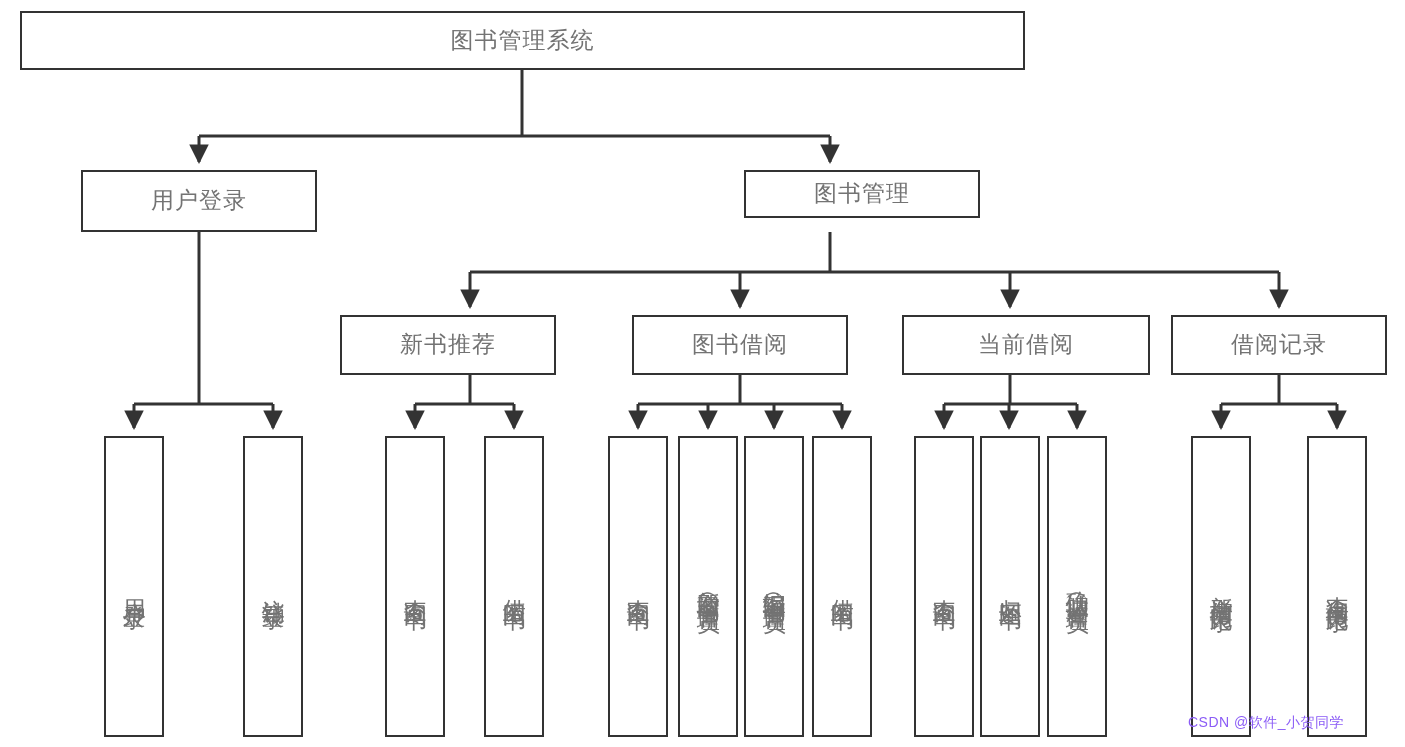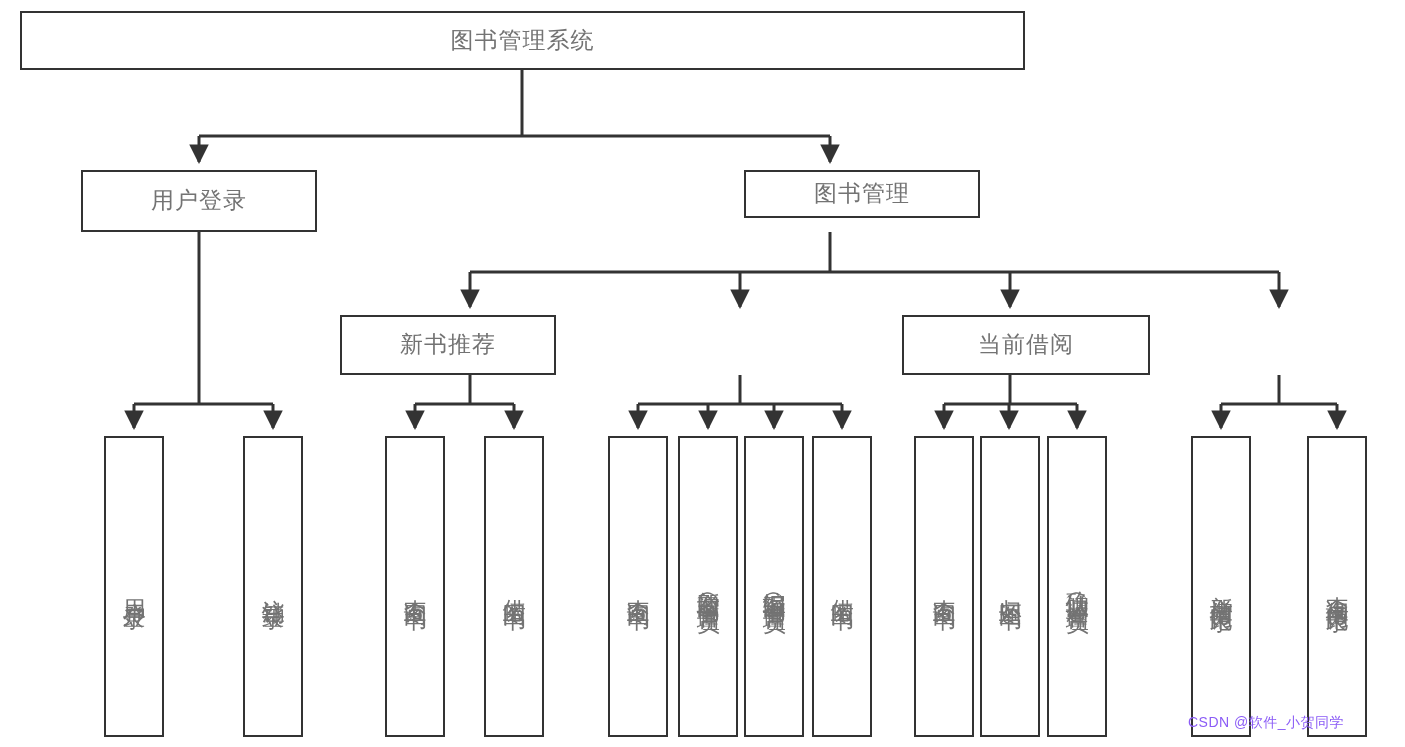--- a/index.html
+++ b/index.html
@@ -127,22 +127,28 @@
   <div class="node" style="left:81px; top:170px; width:236px; height:62px;">
     <span class="node-label">用户登录</span>
   </div>
   <div class="node" style="left:744px; top:170px; width:236px; height:48px;">
     <span class="node-label">图书管理</span>
   </div>
 
   <div class="node" style="left:340px; top:315px; width:216px; height:60px;">
     <span class="node-label">新书推荐</span>
   </div>
+  <div class="node" style="left:632px; top:315px; width:216px; height:60px;">
+    <span class="node-label">图书借阅</span>
+  </div>
   <div class="node" style="left:902px; top:315px; width:248px; height:60px;">
     <span class="node-label">当前借阅</span>
+  </div>
+  <div class="node" style="left:1171px; top:315px; width:216px; height:60px;">
+    <span class="node-label">借阅记录</span>
   </div>
 
   <div class="node vertical" style="left:104px; top:436px; width:60px; height:301px;">
     <span class="node-label">用户登录</span>
   </div>
   <div class="node vertical" style="left:243px; top:436px; width:60px; height:301px;">
     <span class="node-label">注销登录</span>
   </div>
 
   <div class="node vertical" style="left:385px; top:436px; width:60px; height:301px;">

